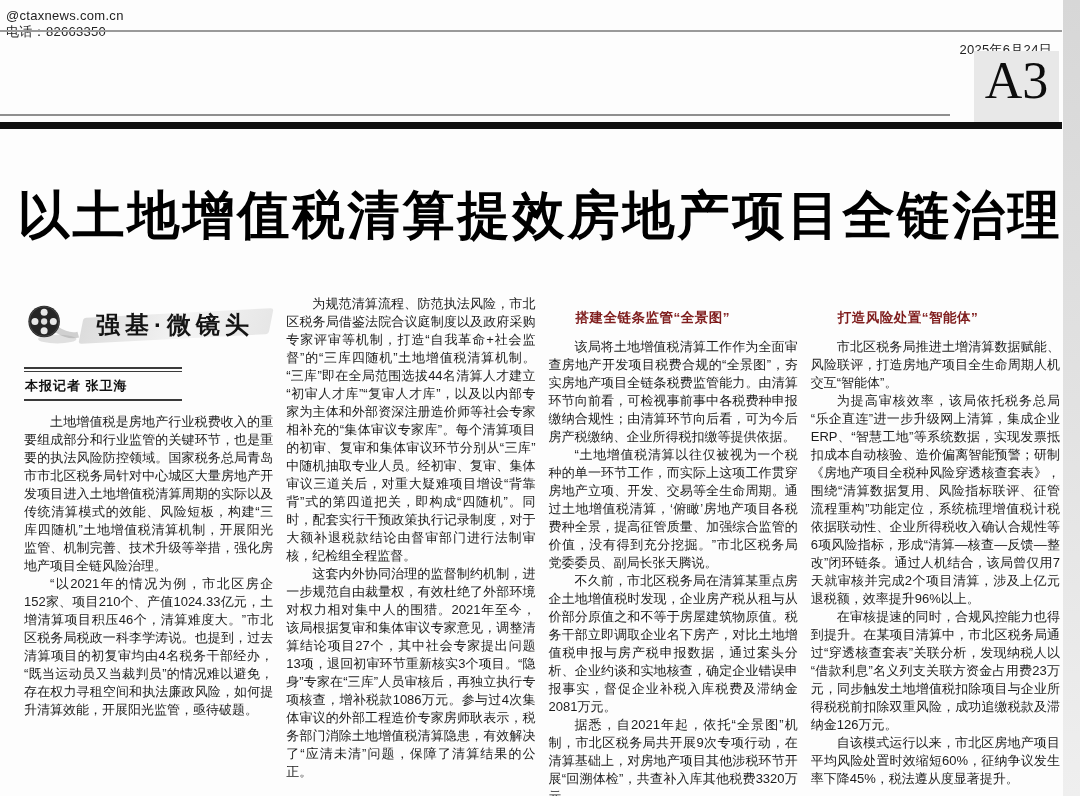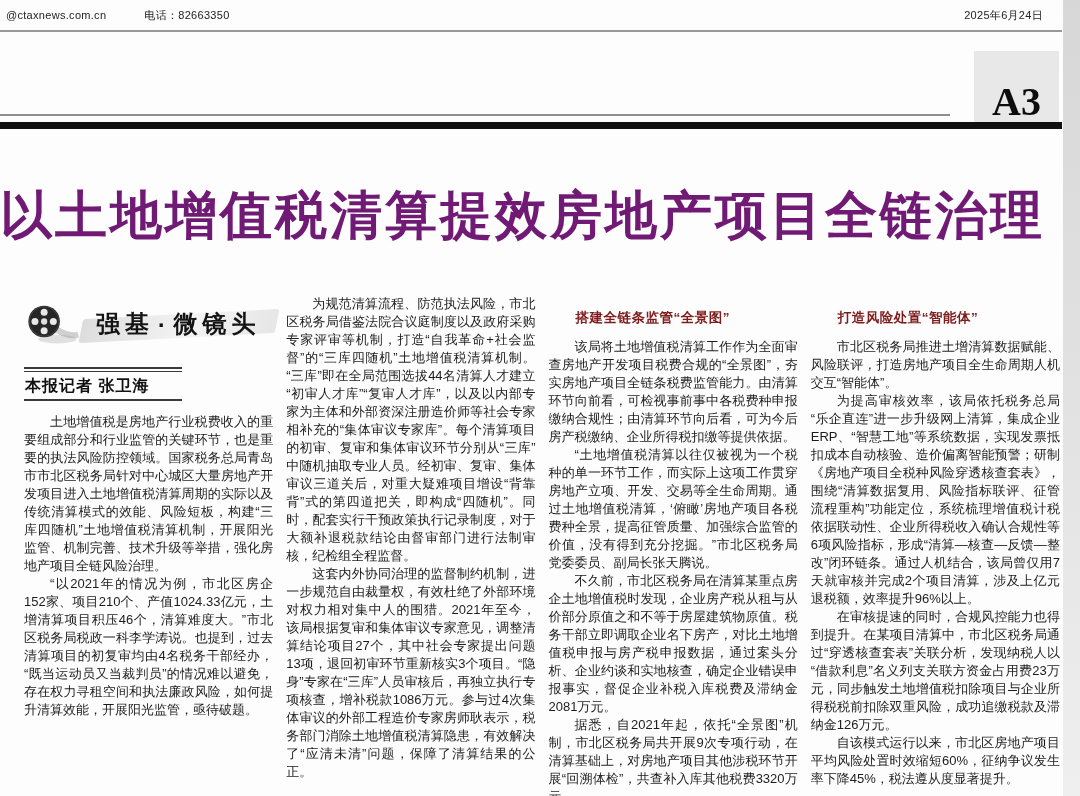--- a/index.html
+++ b/index.html
@@ -11,48 +11,49 @@
     color:#1b1b1b;
     overflow:hidden;
   }
   
   .edge-strip {
     position:absolute; top:0; right:0; width:17px; height:796px;
     background:linear-gradient(180deg,#d7d7d7 0%,#e3e3e3 55%,#efefef 100%);
   }
   
   .masthead {
-    position:absolute; top:8px; left:6px; right:37px;
+    position:absolute; top:8px; left:6px; right:28px;
     display:flex; align-items:baseline;
-    font-size:11px; color:#222; letter-spacing:0.3px;
+    font-size:13px; color:#222; letter-spacing:0.3px;flex-direction:column;
   }
   .masthead .website { margin-right:38px; }
   .masthead .date { margin-left:auto; }
   .rule-top {
     position:absolute; top:30px; left:0; width:1062px; height:2px; background:#9a9a9a;
   }
   .page-badge {
     position:absolute; top:51px; left:974px; width:85px; height:74px;
     background:#e8e8e8;
-    display:flex; align-items:flex-end; justify-content:center;
+    display:flex; align-items:flex-start; justify-content:center;
     font-family:"Liberation Serif","DejaVu Serif",serif;
-    font-weight:bold; font-size:40px; color:#0d0d0d;
+    font-weight:normal; font-size:52px; color:#0d0d0d;
   }
   .rule-mid {
     position:absolute; top:114px; left:0; width:950px; height:2px; background:#8f8f8f;
   }
   .rule-thick {
     position:absolute; top:122px; left:0; width:1062px; height:7px; background:#101010;
   }
   
   .headline {
     position:absolute; top:181px; left:0; width:1080px;
+    text-align:center;
     font-family:"Liberation Serif","DejaVu Serif",serif;
     font-weight:bold; font-size:52px; letter-spacing:3px;
-    color:#701a75; white-space:nowrap;
+    color:#000000; white-space:nowrap;
   }
   
   .columns {
     position:absolute; top:295px; left:24px; width:1036px; height:494px;
     display:grid; grid-template-columns:repeat(4,1fr); column-gap:13px;
   }
   .col { font-size:13px; line-height:18px; text-align:justify; color:#1c1c1c; }
   .col p { text-indent:2em; margin:0; }
   .sec-heading {
     font-weight:bold; font-size:13.5px; color:#7f1d1d;
@@ -66,28 +67,28 @@
   }
   .logo-banner { position:relative; padding:3px 10px; }
   .logo-banner::before {
     content:""; position:absolute; inset:0px -6px 2px -4px;
     background:linear-gradient(100deg,#dcdcdc,#f4f4f4 55%,#e6e6e6);
     transform:skewX(-14deg) rotate(-3deg);
     border-radius:3px; z-index:0;
   }
   .logo-banner span {
     position:relative; z-index:1;
-    font-family:Liberation Mono, monospace;
+    font-family:Liberation Sans, sans-serif;
     font-weight:bold; font-size:24px; letter-spacing:5px; color:#141414;
   }
   
   .byline-block { width:158px; margin:10px 0 12px 0; }
   .byline-rule-a { height:2px; background:#3a3a3a; margin-bottom:2px; }
   .byline-rule-b { height:1px; background:#3a3a3a; }
-  .byline-text { font-size:16px; font-weight:bold; color:#111; padding:5px 0 4px 1px; letter-spacing:1px; }
+  .byline-text { font-size:13px; font-weight:bold; color:#111; padding:5px 0 4px 1px; letter-spacing:1px; }
   .byline-rule-c { height:2px; background:#3a3a3a; }
 </style>
 </head>
 <body>
 
 <div class="masthead">
   <span class="website">@ctaxnews.com.cn</span>
   <span class="phone">电话：82663350</span>
   <span class="date">2025年6月24日</span>
 </div>

